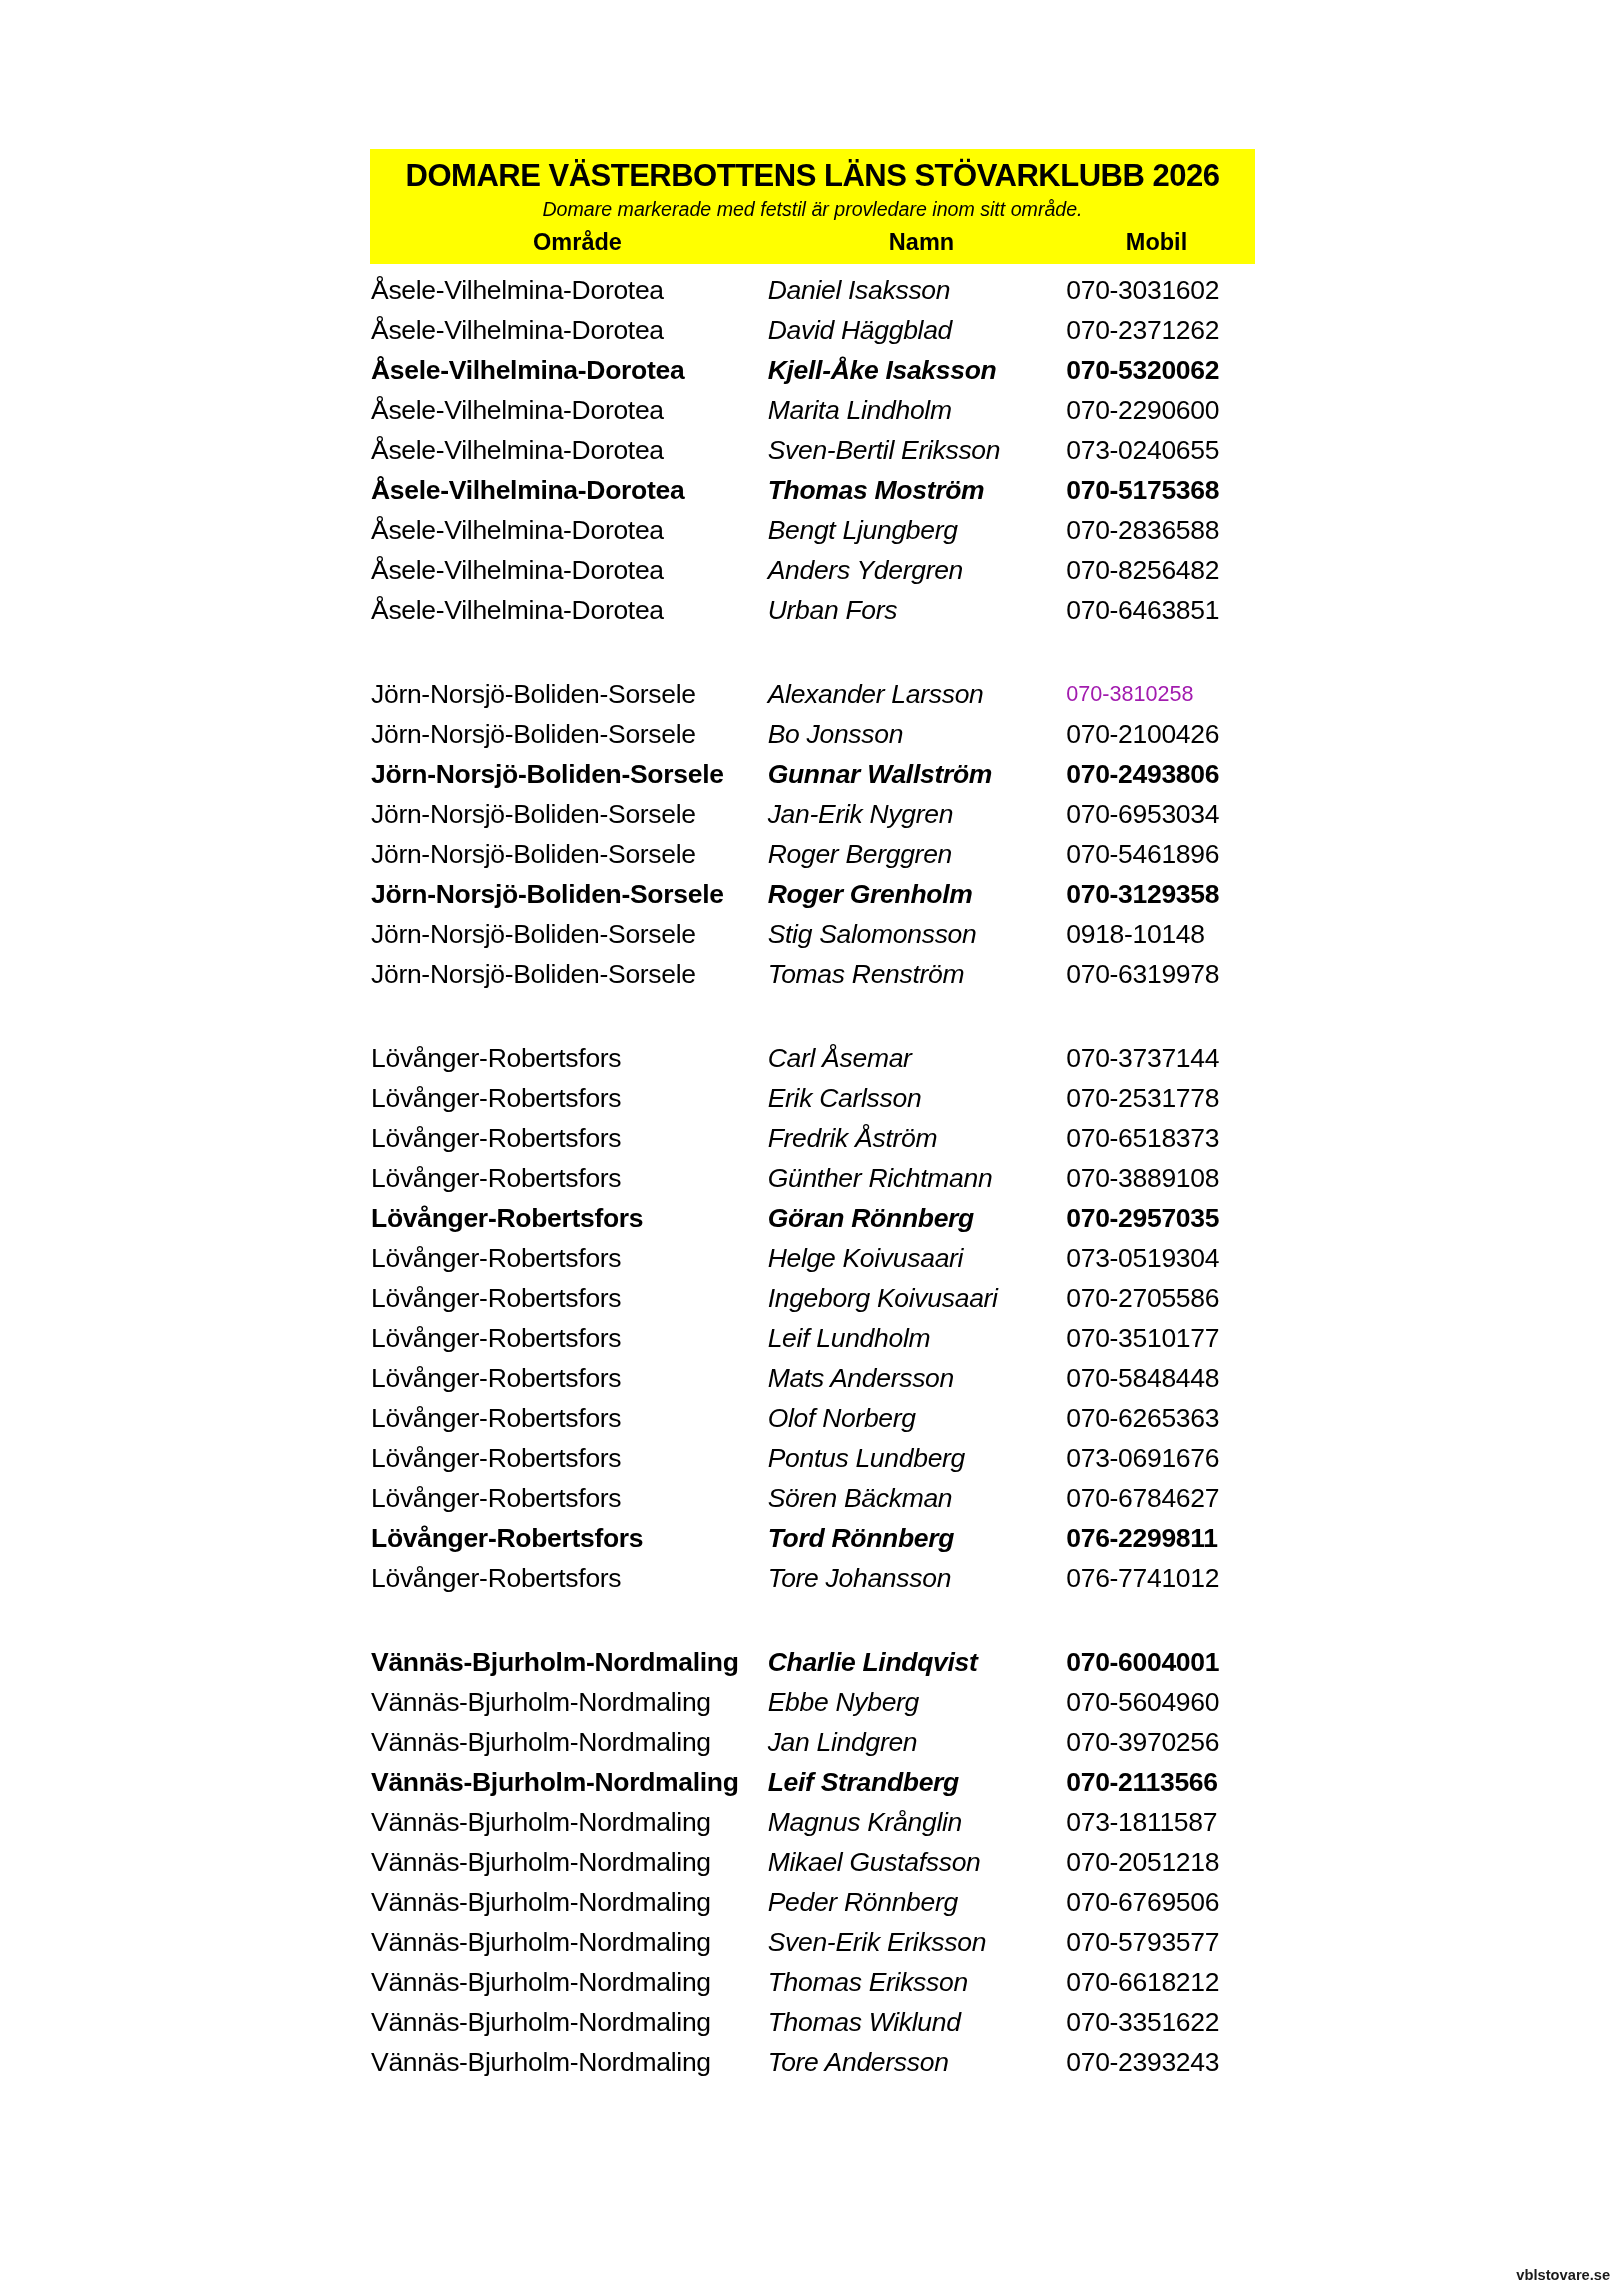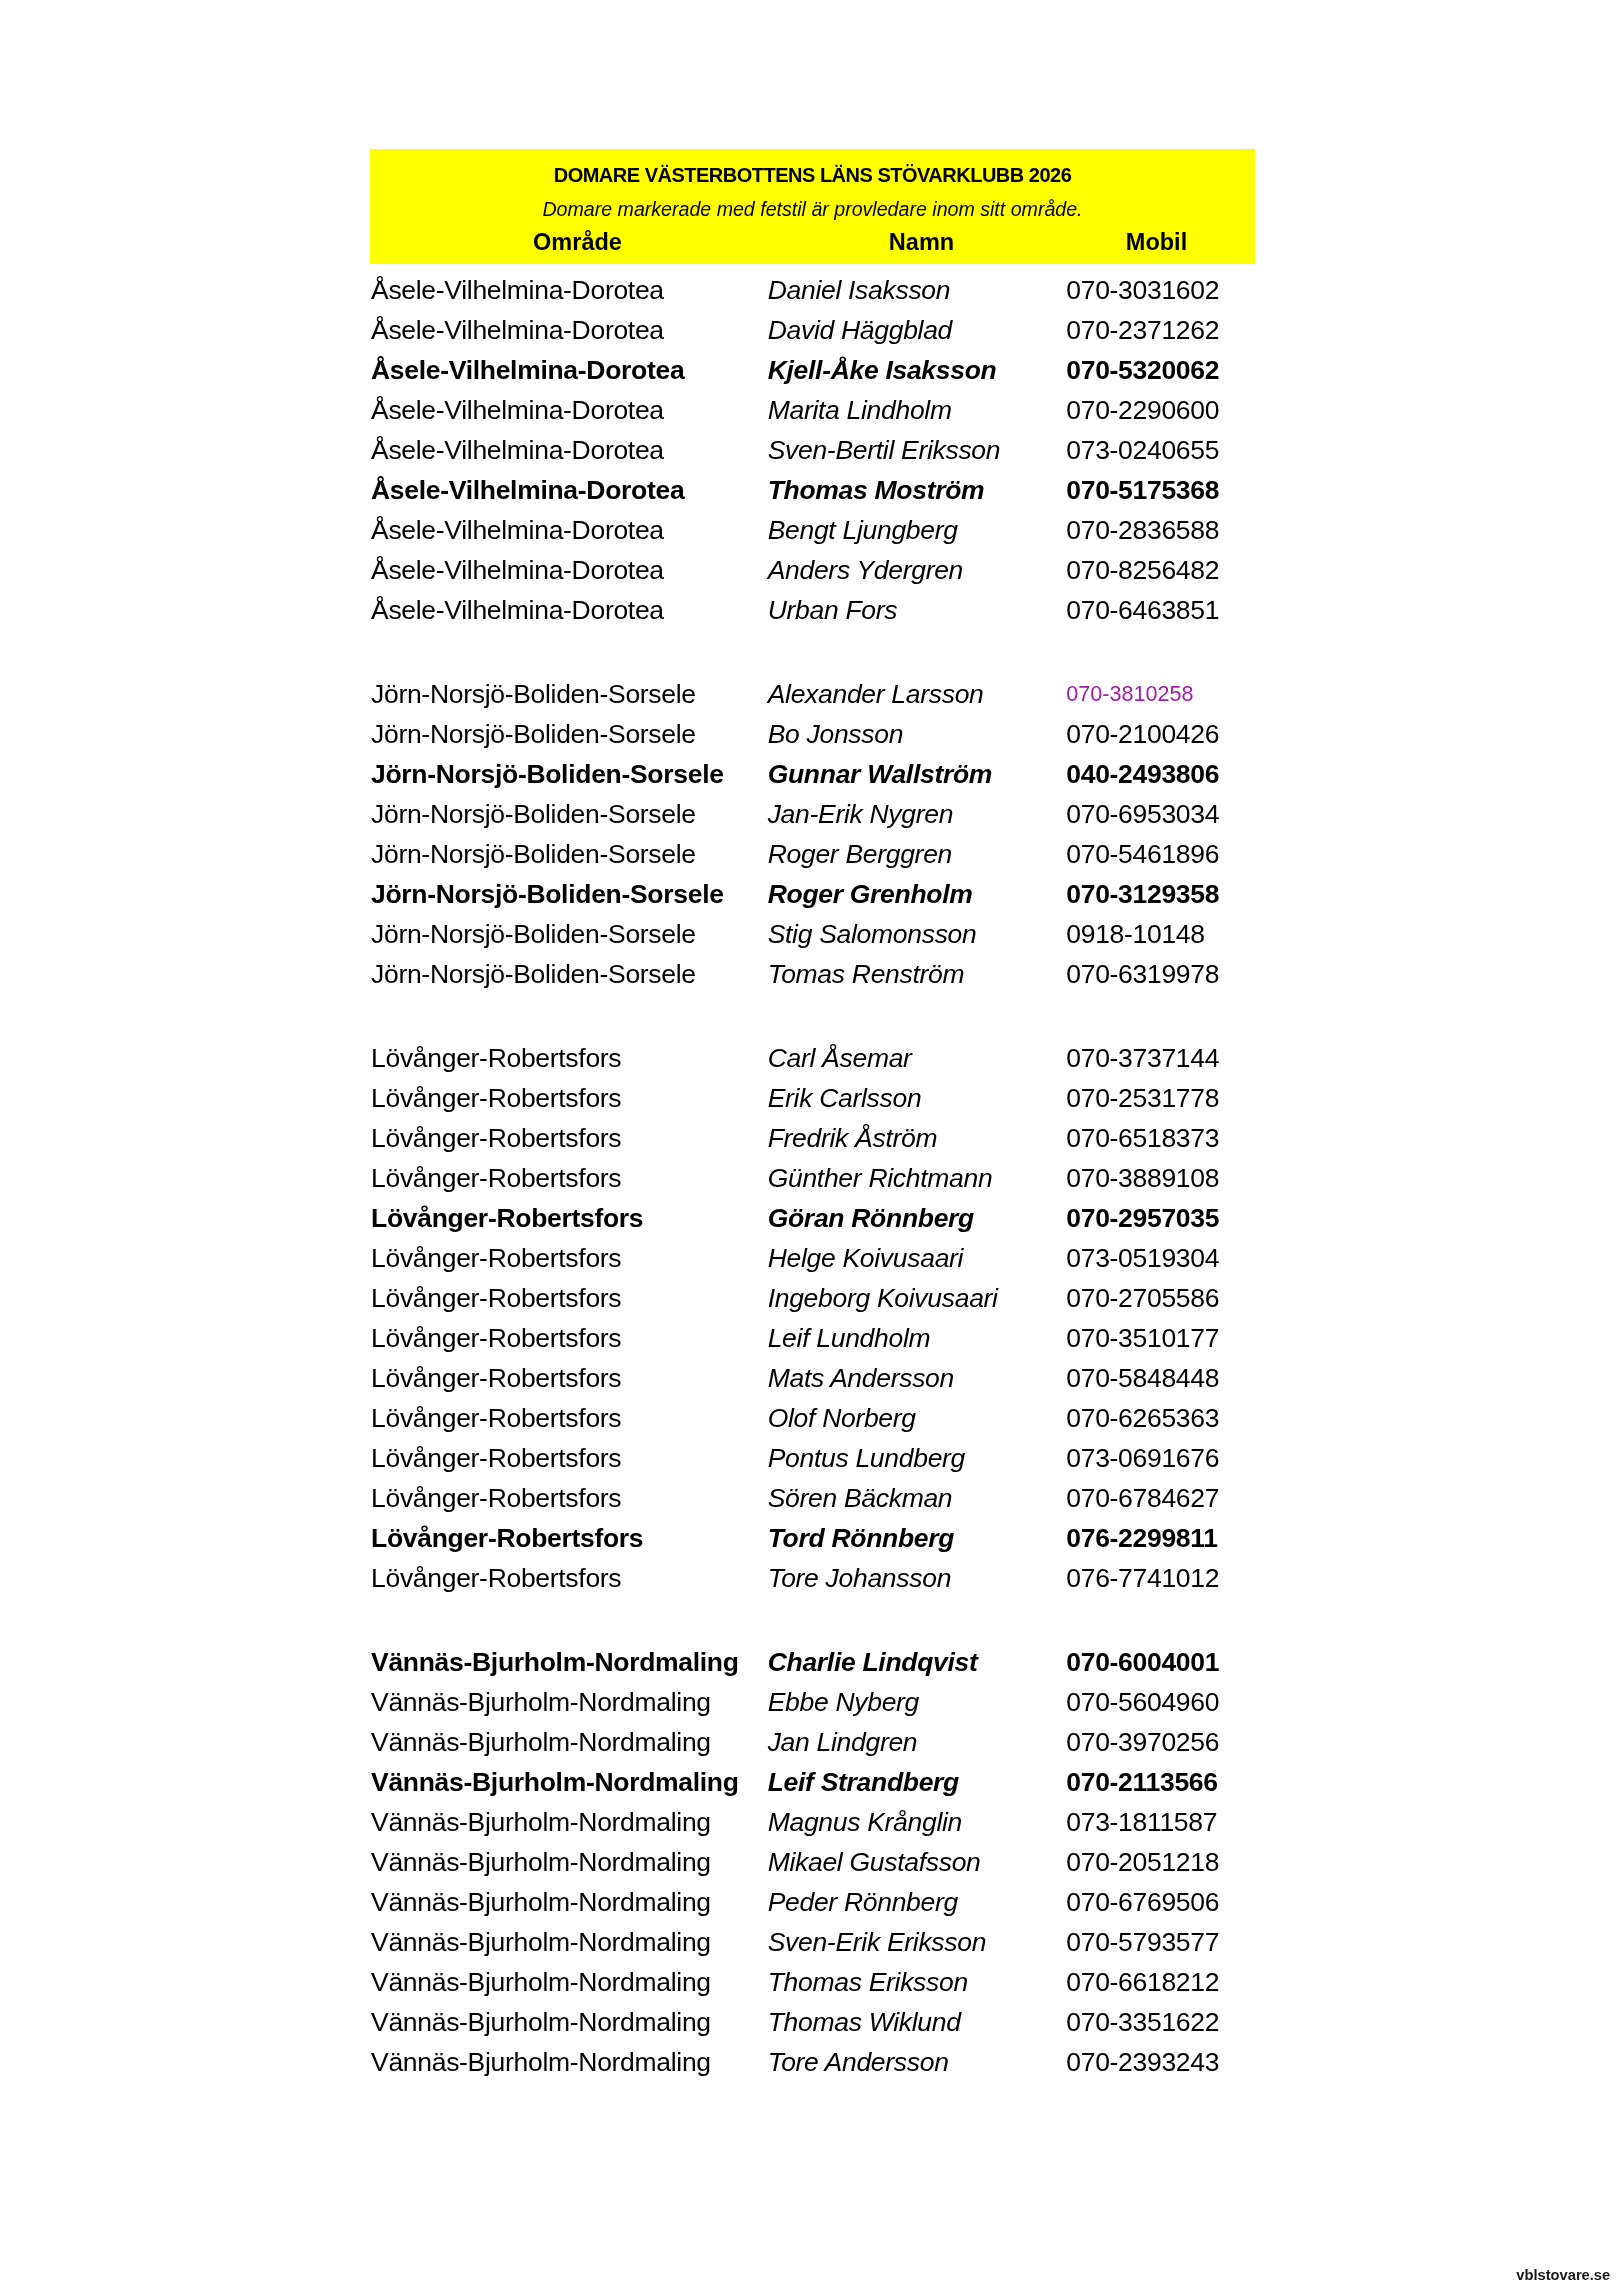--- a/index.html
+++ b/index.html
@@ -21,21 +21,21 @@
     top: 149px;
     width: 885px;
   }
   .doc-header {
     background: #ffff00;
     padding-top: 6.9px;
     padding-bottom: 2.9px;
   }
   .title {
     font-weight: bold;
-    font-size: 20px;
+    font-size: 31px;
     letter-spacing: -0.5px;
     text-align: center;
     line-height: 39px;
     white-space: nowrap;
   }
   .subtitle {
     font-style: italic;
     font-size: 19.6px;
     text-align: center;
     line-height: 29px;
@@ -147,21 +147,21 @@
           <span class="c3 phone-small">070-3810258</span>
         </div>
         <div class="row">
           <span class="c1">Jörn-Norsjö-Boliden-Sorsele</span>
           <span class="c2">Bo Jonsson</span>
           <span class="c3">070-2100426</span>
         </div>
         <div class="row bold">
           <span class="c1">Jörn-Norsjö-Boliden-Sorsele</span>
           <span class="c2">Gunnar Wallström</span>
-          <span class="c3">040-2493806</span>
+          <span class="c3">070-2493806</span>
         </div>
         <div class="row">
           <span class="c1">Jörn-Norsjö-Boliden-Sorsele</span>
           <span class="c2">Jan-Erik Nygren</span>
           <span class="c3">070-6953034</span>
         </div>
         <div class="row">
           <span class="c1">Jörn-Norsjö-Boliden-Sorsele</span>
           <span class="c2">Roger Berggren</span>
           <span class="c3">070-5461896</span>

